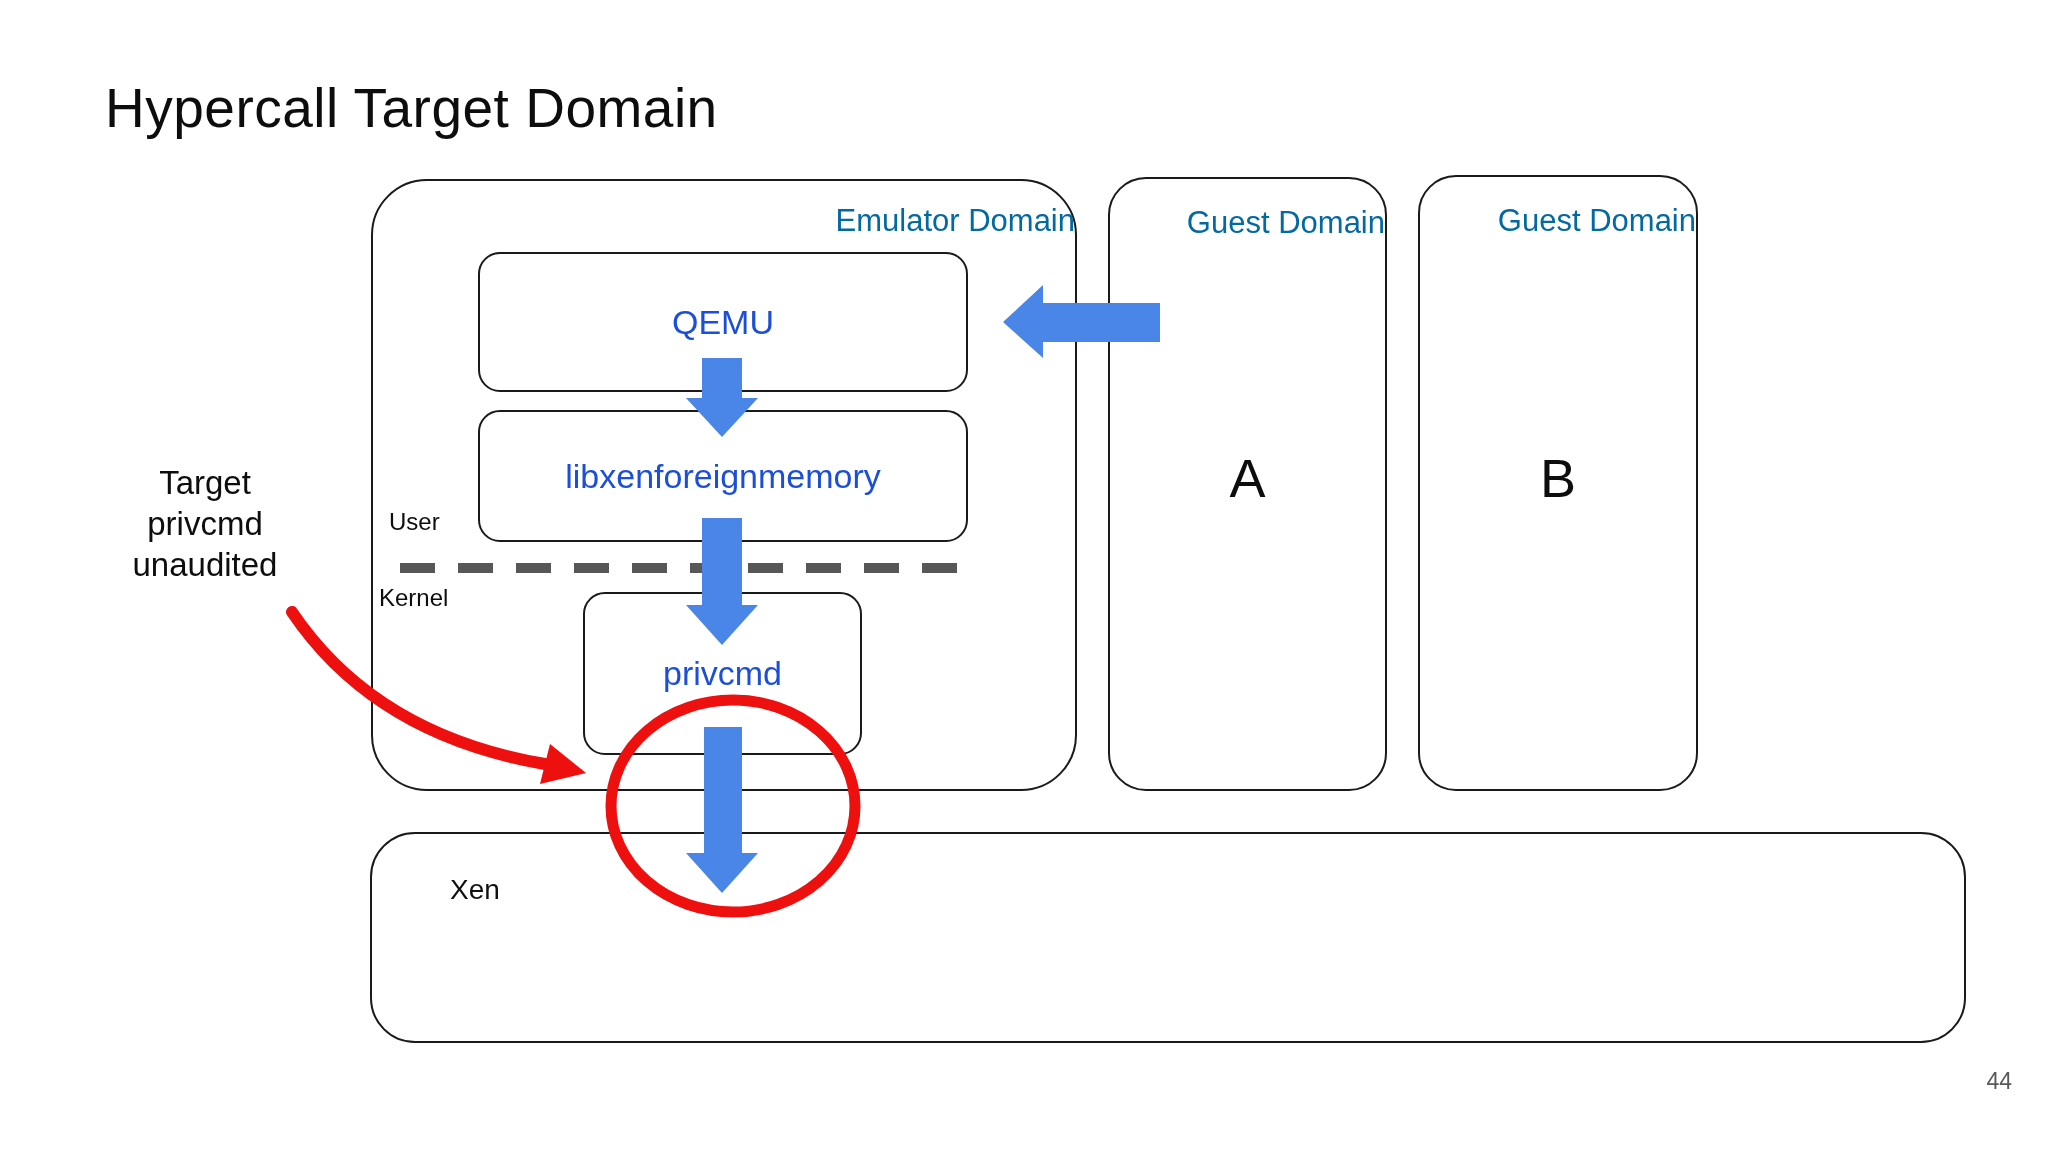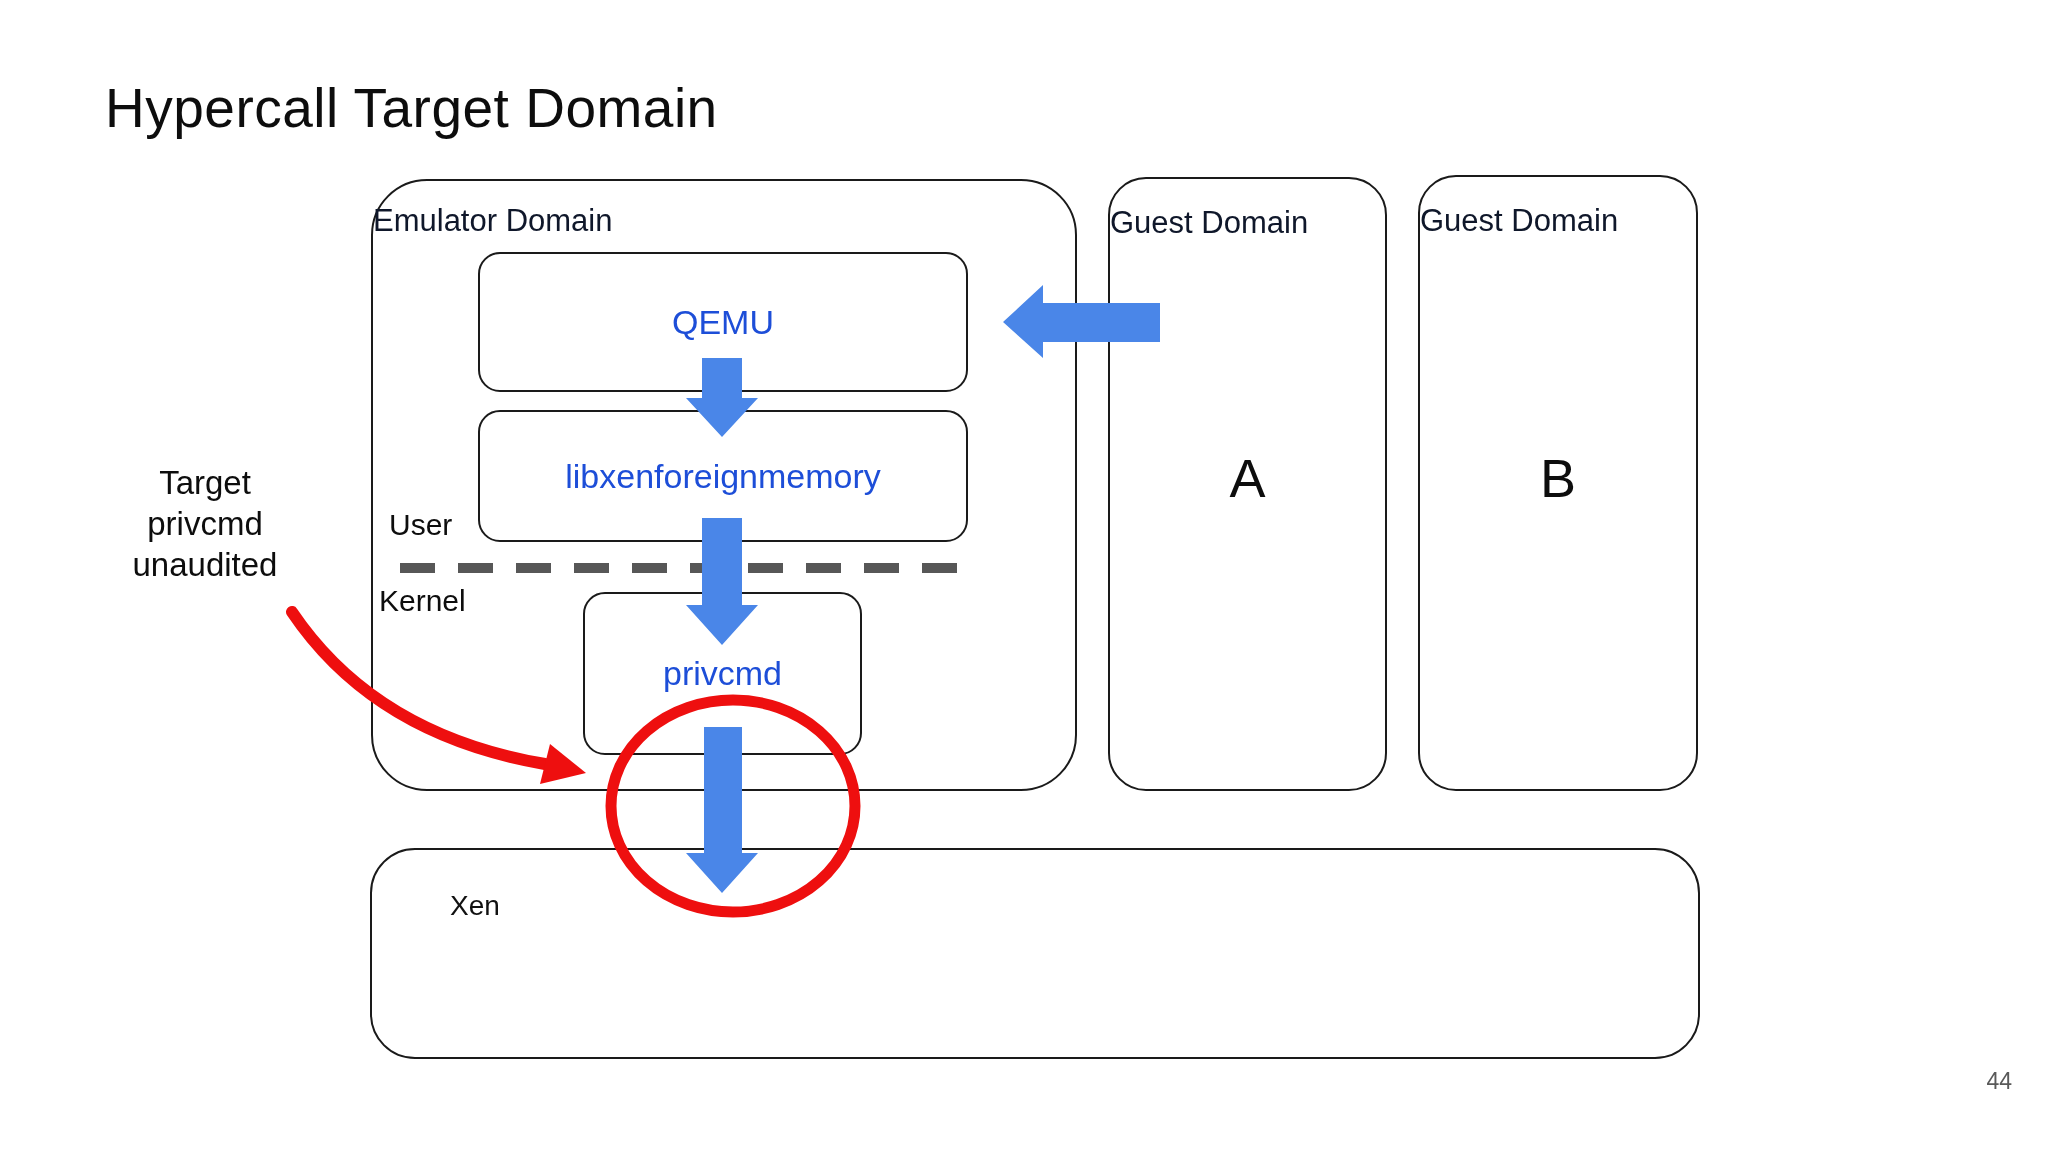--- a/index.html
+++ b/index.html
@@ -10,31 +10,31 @@
   .abs{position:absolute;}
   .slide-title{
     left:105px;top:56px;font-size:55px;line-height:64px;color:#0d0d0d;
     letter-spacing:0.5px;
     margin-top:20px;
   }
   .dbox{
     position:absolute;border:2.5px solid var(--ink);background:transparent;box-sizing:border-box;
   }
   .dbox-label{
-    position:absolute;left:0;right:0;text-align:left;font-size:31px;color:#0f172a;
+    position:absolute;left:0;right:0;text-align:right;font-size:31px;color:#0369a1;
   }
   .component{
     position:absolute;border:2.5px solid var(--ink);border-radius:22px;box-sizing:border-box;
     display:flex;align-items:center;justify-content:center;font-size:34px;color:#1d4ed8;
     background:transparent;
   }
   .big-letter{
     position:absolute;left:0;right:0;text-align:center;font-size:54px;color:#0d0d0d;
   }
-  .small-label{position:absolute;font-size:30px;color:#0d0d0d;}
+  .small-label{position:absolute;font-size:24px;color:#0d0d0d;}
   .dashed-divider{
     position:absolute;left:400px;top:563px;width:567px;height:10px;
     background:repeating-linear-gradient(90deg,var(--gray) 0 35px,transparent 35px 58px);
   }
   .annotation-text{
     position:absolute;left:90px;top:462px;width:230px;text-align:center;
     font-size:33px;line-height:41px;color:#0d0d0d;
   }
   .page-number{
     position:absolute;left:1952px;top:1068px;width:60px;text-align:right;
@@ -72,21 +72,21 @@
   <div class="dbox" style="left:1108px;top:177px;width:279px;height:614px;border-radius:38px;">
     <div class="dbox-label" style="top:26px;">Guest Domain</div>
     <div class="big-letter" style="top:268px;">A</div>
   </div>
 
   <div class="dbox" style="left:1418px;top:175px;width:280px;height:616px;border-radius:38px;">
     <div class="dbox-label" style="top:26px;">Guest Domain</div>
     <div class="big-letter" style="top:270px;">B</div>
   </div>
 
-  <div class="dbox" style="left:370px;top:832px;width:1330px;height:211px;border-radius:45px;margin-top:16px;">
+  <div class="dbox" style="left:370px;top:832px;width:1596px;height:211px;border-radius:45px;">
     <div style="position:absolute;left:78px;top:40px;font-size:28px;">Xen</div>
   </div>
 
   <div class="annotation-text">
     <div>Target</div>
     <div>privcmd</div>
     <div>unaudited</div>
   </div>
 
   <svg class="overlay" width="2048" height="1152" viewBox="0 0 2048 1152">

